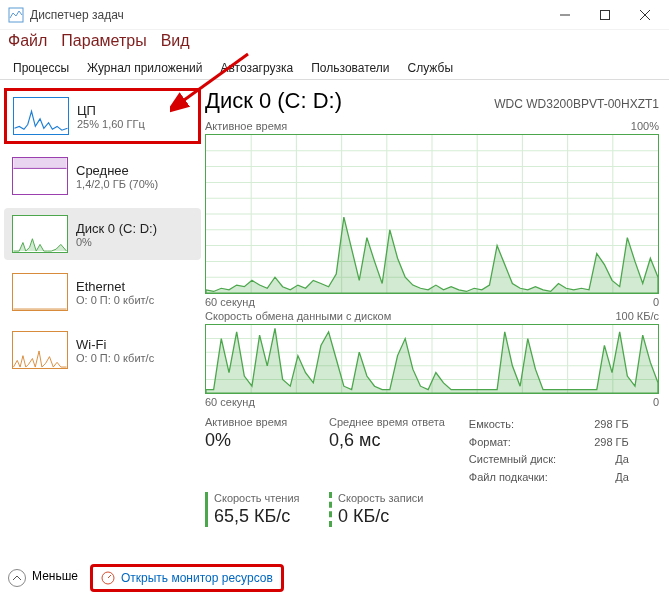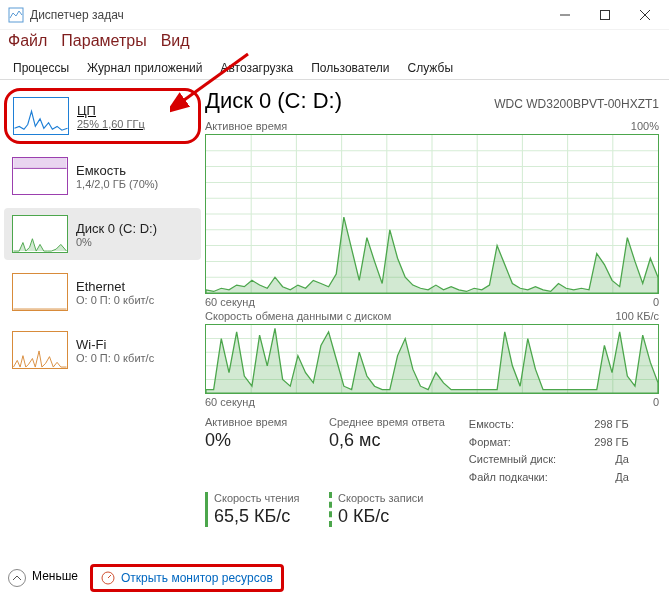--- a/index.html
+++ b/index.html
@@ -10,21 +10,21 @@
   .win-controls { display: flex; align-items: center; gap: 0; }
   .win-btn { width: 40px; height: 28px; display: flex; align-items: center; justify-content: center; color: #666; cursor: default; }
   .menubar { height: 22px; display: flex; align-items: center; padding: 0 8px; gap: 14px; font-size: 16px; color: #7f1d1d; }
   .menubar span { cursor: default; }
   .tabs { height: 28px; display: flex; align-items: flex-end; padding: 0 4px; border-bottom: 1px solid #dcdcdc; font-size: 12px; }
   .tab { padding: 5px 8px 4px; border: 1px solid transparent; cursor: default; color: #222; position: relative; top: 1px; }
   .tab.active { border: 1px solid #dcdcdc; border-bottom: 1px solid #fff; background: #fff; }
   .content { display: flex; height: 470px; }
   .sidebar { width: 205px; padding: 8px 4px; }
   .side-item { display: flex; align-items: center; gap: 8px; padding: 5px 6px; border: 2px solid transparent; border-radius: 4px; cursor: default; margin-bottom: 6px; }
-  .side-item.highlighted { border: 3px solid #d60000; border-radius: 16px; padding: 6px 6px; text-decoration: underline; }
+  .side-item.highlighted { border: 3px solid #d60000; border-radius: 0; padding: 6px 6px; }
   .side-item.selected { background: #eaeaea; }
   .thumb { width: 56px; height: 38px; border: 1px solid #aaa; background: #fff; position: relative; overflow: hidden; }
   .thumb svg { width: 100%; height: 100%; display: block; }
   .side-text { display: flex; flex-direction: column; }
   .side-title { font-size: 13px; color: #222; }
   .side-sub { font-size: 11px; color: #666; }
   .main { flex: 1; padding: 8px 10px 0 0; position: relative; }
   .main-header { display: flex; align-items: baseline; justify-content: space-between; margin-bottom: 6px; }
   .main-title { font-size: 22px; font-weight: 400; }
   .main-model { font-size: 12px; color: #555; }
@@ -116,21 +116,21 @@
     </div>
 
     <div class="side-item">
       <div class="thumb" style="border-color:#9b3fae">
         <svg viewBox="0 0 56 38">
             <rect x="0" y="0" width="56" height="11" fill="#e9d5f0"></rect>
             <line x1="0" y1="11" x2="56" y2="11" stroke="#9b3fae"></line>
           </svg>
       </div>
       <div class="side-text">
-        <span class="side-title">Емкость</span>
+        <span class="side-title">Среднее</span>
         <span class="side-sub">1,4/2,0 ГБ (70%)</span>
       </div>
     </div>
 
     <div class="side-item selected">
       <div class="thumb" style="border-color:#4ca64c">
         <svg viewBox="0 0 56 38">
             <polyline points="0,37 6,37 10,28 13,37 17,33 20,24 24,37 28,30 32,37 36,37 40,37 45,35 50,30 56,37" fill="rgba(76,166,76,0.25)" stroke="#4ca64c" stroke-width="1"></polyline>
           </svg>
       </div>

